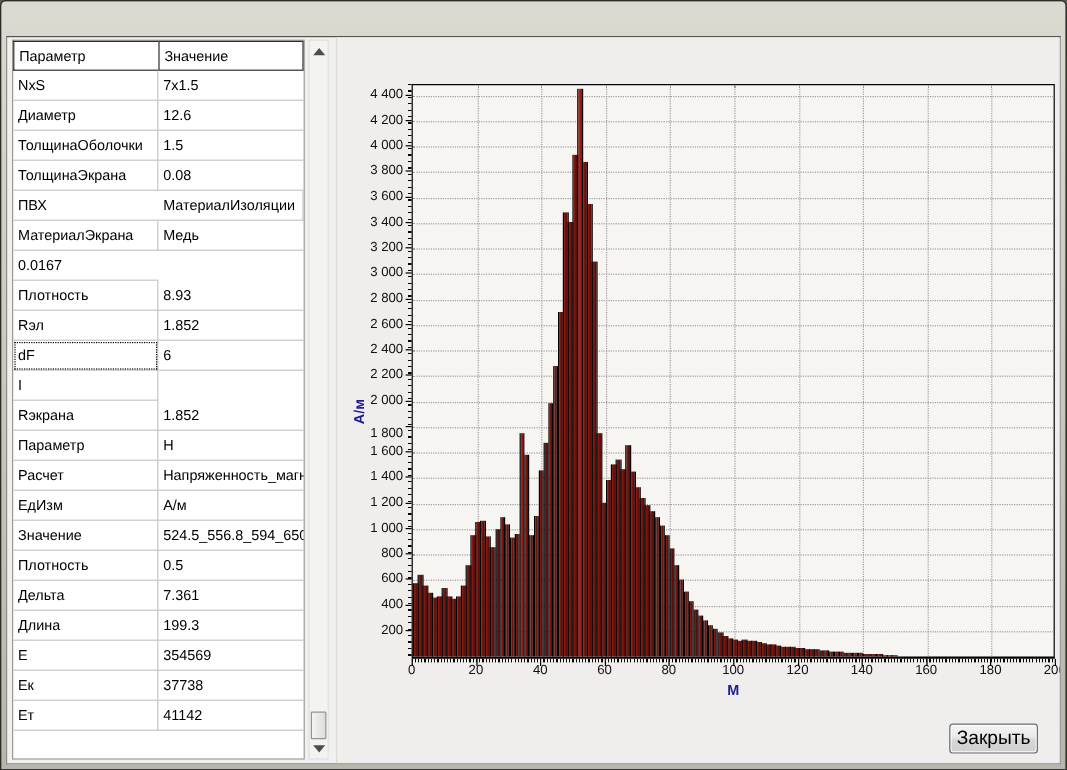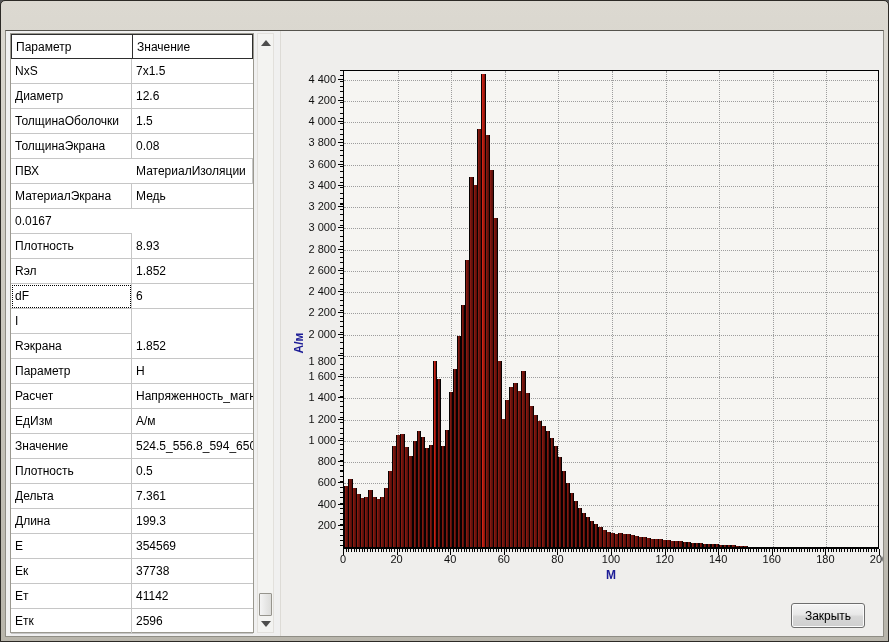--- a/index.html
+++ b/index.html
@@ -68,21 +68,21 @@
   .ytick { position:absolute; height:1px; width:5px; background:#000; }
   .xtick { position:absolute; width:1px; height:6px; background:#000; }
   .y-minor { position:absolute; width:3px; background:repeating-linear-gradient(180deg,#000 0 1px,transparent 1px 5.34px); }
   .x-minor { position:absolute; height:3px; background:repeating-linear-gradient(90deg,#000 0 1px,transparent 1px 2.68px); }
   .axis-y { position:absolute; left:8px; top:305px; color:#1c1c96; font-size:12px; font-weight:bold;
             transform:rotate(-90deg); transform-origin:center; }
   .axis-x { position:absolute; color:#1c1c96; font-size:12px; font-weight:bold; }
 
   
   .btn-close-dlg { position:absolute; right:18px; bottom:8px; width:74px; height:25px;
-                   border:1px solid #6e6e6e; border-radius:3px; font-size:12px; color:#000;
+                   border:1px solid #6e6e6e; border-radius:3px; font-size:16px; color:#000;
                    background:linear-gradient(180deg,#f5f5f5,#e8e8e8 45%,#d7d7d7 55%,#cfcfcf);
                    box-shadow:inset 0 0 0 1px #fbfbfb; font-family:"Liberation Sans",sans-serif; }
 </style>
 </head>
 <body>
 
 <div class="win">
 
   <div class="client">
 
@@ -170,24 +170,20 @@
             <div class="t-cell c1">Е</div>
             <div class="t-cell c2">354569</div>
           </div>
           <div class="t-row">
             <div class="t-cell c1">Ек</div>
             <div class="t-cell c2">37738</div>
           </div>
           <div class="t-row">
             <div class="t-cell c1">Ет</div>
             <div class="t-cell c2">41142</div>
-          </div>
-          <div class="t-row">
-            <div class="t-cell c1">Етк</div>
-            <div class="t-cell c2">2596</div>
           </div>
         </div>
     </div>
 
     <div class="vscroll">
       <div class="arr up"></div>
       <div class="thumb"></div>
       <div class="arr down"></div>
     </div>
 

